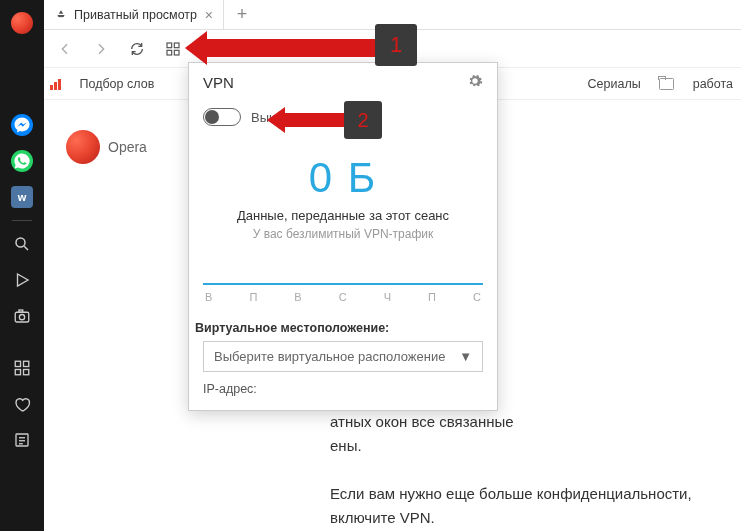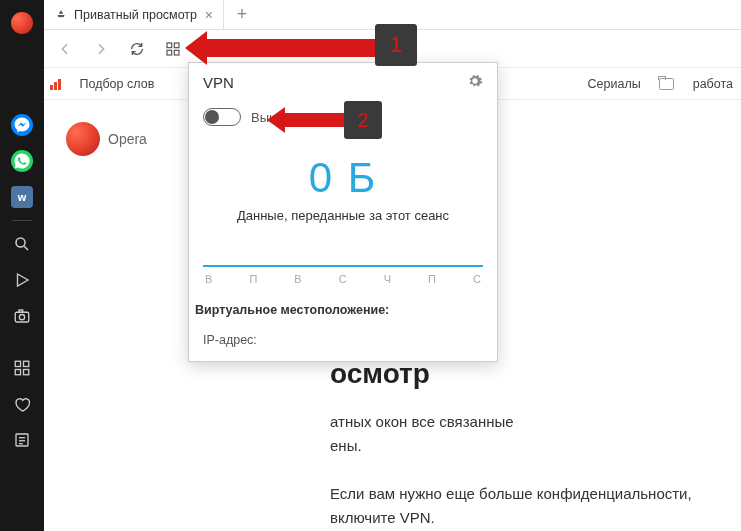--- a/index.html
+++ b/index.html
@@ -192,21 +192,21 @@
   
   .content {
     flex: 1;
     padding-left: 44px;
     position: relative;
     background: #fff;
   }
   .speed-logo {
     position: absolute;
     left: 66px;
-    top: 22px;
+    top: 30px;
     display: flex;
     align-items: center;
     gap: 8px;
   }
   .opera-big {
     width: 34px; height: 34px;
     border-radius: 50%;
     background: radial-gradient(circle at 30% 30%, #ff6b52, #e8432e 50%, #b8201a);
   }
   .speed-logo-text {
@@ -551,31 +551,36 @@
           <path fill="#888" d="M12 8a4 4 0 100 8 4 4 0 000-8zm9 4l2 1-1 3-2-.5a8 8 0 01-1.5 1.5l.5 2-3 1-1-2h-2l-1 2-3-1 .5-2A8 8 0 017 16.5L5 17l-1-3 2-1v-2l-2-1 1-3 2 .5A8 8 0 018.5 6L8 4l3-1 1 2h2l1-2 3 1-.5 2A8 8 0 0119 7.5l2-.5 1 3-2 1v2z"></path>
         </svg>
     </span>
   </div>
   <div class="vpn-row">
     <div class="toggle"></div>
     <span class="vpn-status">Выкл.</span>
   </div>
   <div class="vpn-data-big">0 Б</div>
   <div class="vpn-data-label">Данные, переданные за этот сеанс</div>
+  <div class="vpn-data-sub">У вас безлимитный VPN-трафик</div>
   <div class="vpn-graph"></div>
   <div class="vpn-days">
     <span>В</span>
     <span>П</span>
     <span>В</span>
     <span>С</span>
     <span>Ч</span>
     <span>П</span>
     <span>С</span>
   </div>
   <div class="vpn-section-label">Виртуальное местоположение:</div>
+  <div class="vpn-select">
+    <span>Выберите виртуальное расположение</span>
+    <span>▼</span>
+  </div>
   <div class="vpn-ip">IP-адрес:</div>
 </div>
 
 <div class="arrow1">
     <div class="arrow1-body"></div>
   </div>
 <div class="num1">1</div>
 <div class="arrow2">
     <div class="arrow2-body"></div>
   </div>

